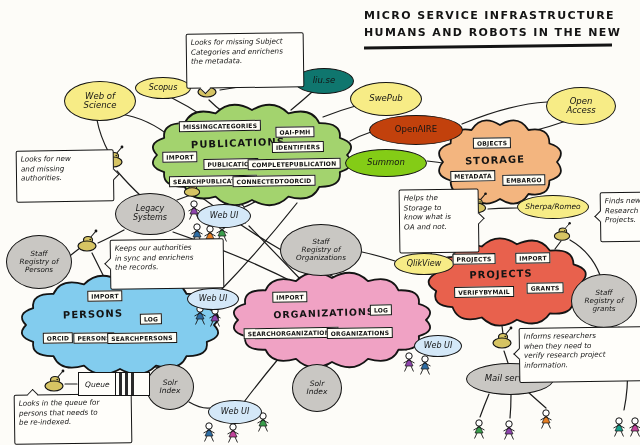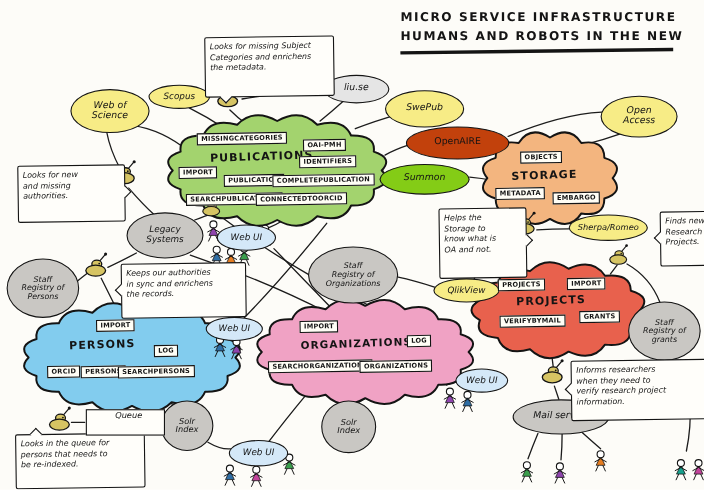--- a/index.html
+++ b/index.html
@@ -251,21 +251,21 @@
         <div>
           <span class="ln">Web of</span>
           <span class="ln">Science</span>
         </div>
       </div>
       <div class="overlay-item node" style="left: 135px; top: 77px; width: 56px; height: 22px; background: rgb(247, 236, 134); font-size: 8px; font-style: italic;">
         <div>
           <span class="ln">Scopus</span>
         </div>
       </div>
-      <div class="overlay-item node" style="left: 294px; top: 68px; width: 60px; height: 26px; background: #e5e5e5; font-size: 8.5px; font-style: italic; text-align: right;">
+      <div class="overlay-item node" style="left: 294px; top: 68px; width: 60px; height: 26px; background: #0f766e; font-size: 8.5px; font-style: italic; text-align: right;">
         <div>
           <span class="ln">liu.se</span>
         </div>
       </div>
       <div class="overlay-item node" style="left: 350px; top: 82px; width: 72px; height: 34px; background: rgb(247, 236, 134); font-size: 8.5px; font-style: italic;">
         <div>
           <span class="ln">SwePub</span>
         </div>
       </div>
       <div class="overlay-item node" style="left: 369px; top: 115px; width: 94px; height: 30px; background: #c2410c; font-size: 8.5px; ">
@@ -424,21 +424,21 @@
         <div>verify research project</div>
         <div>information.</div>
         <span class="tail"></span>
       </div>
       <div class="bubble tail-up" style="left: 14px; top: 394px; width: 108px; min-height: 42px;">
         <div>Looks in the queue for</div>
         <div>persons that needs to</div>
         <div>be re-indexed.</div>
         <span class="tail"></span>
       </div>
-      <div id="queue-box" style="left: 78px; top: 372px; width: 64px; height: 22px; flex-direction: column;">
+      <div id="queue-box" style="left: 78px; top: 372px; width: 64px; height: 22px;">
         <span>Queue</span>
         <span class="stripes"></span>
       </div>
     </div>
   <div id="title-block">
     <div>MICRO SERVICE INFRASTRUCTURE</div>
     <div>HUMANS AND ROBOTS IN THE NEW</div>
   </div>
   <div id="title-underline"></div>
 </div>

